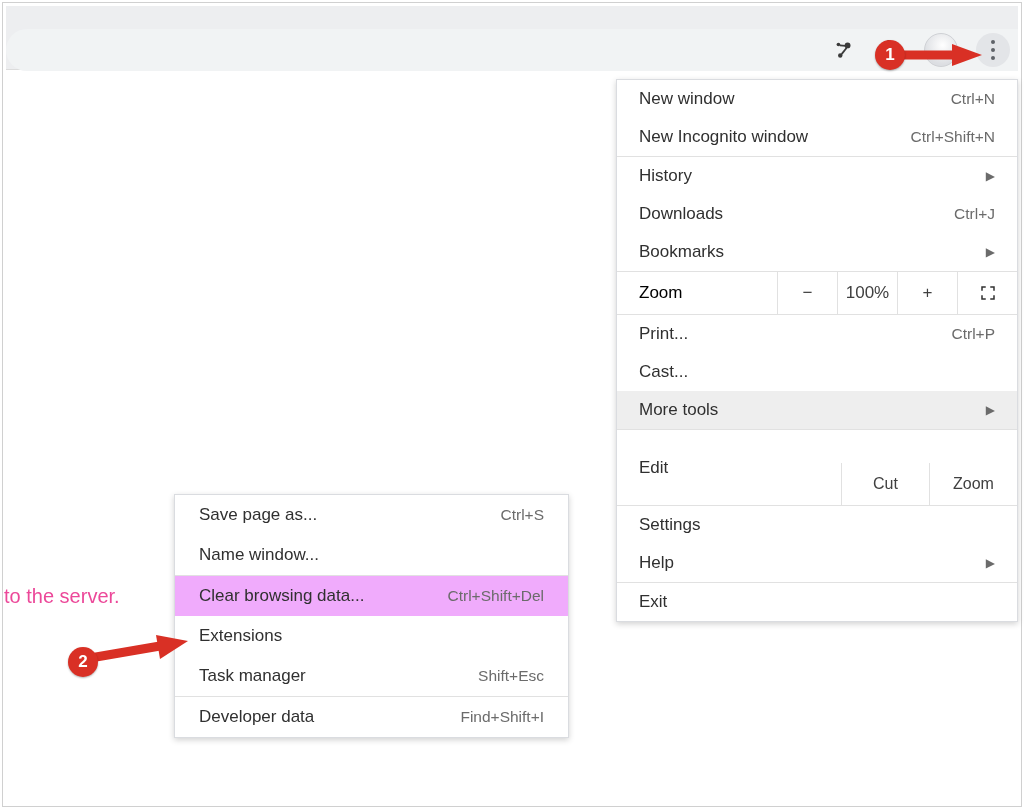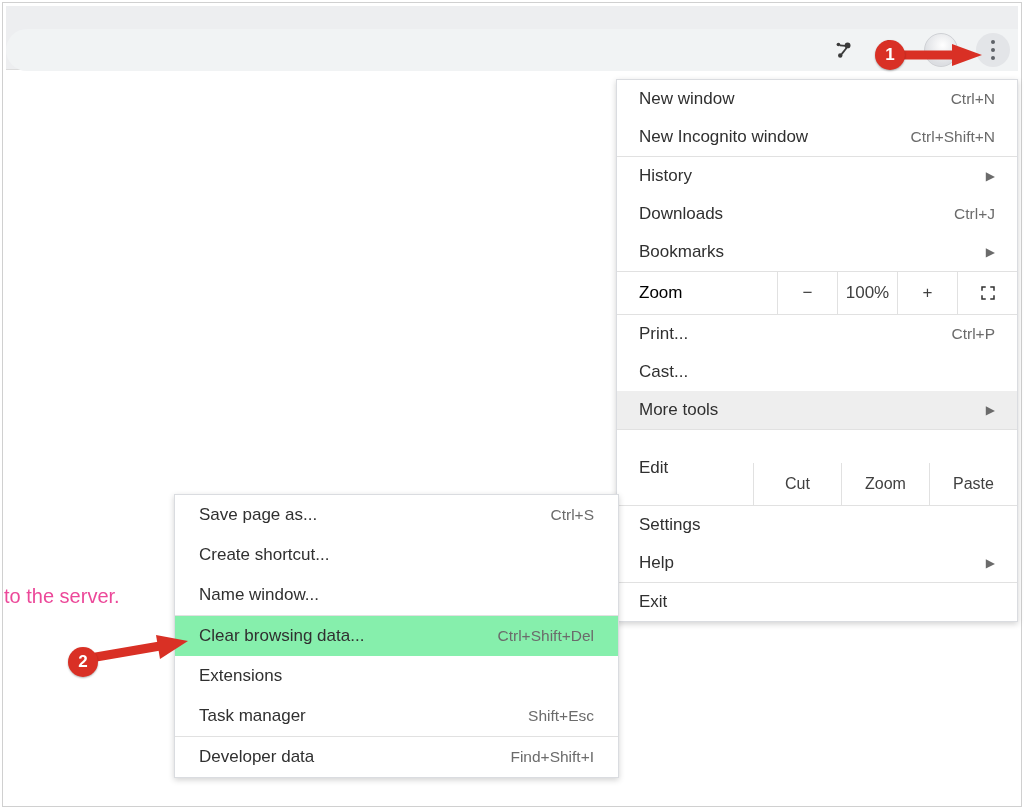--- a/index.html
+++ b/index.html
@@ -168,29 +168,29 @@
       font-size: 16px;
       color: #404040;
       margin-top: 33px;
     }
 
     
     .submenu {
       position: absolute;
       top: 494px;
       left: 174px;
-      width: 445px;
+      width: 395px;
       background: #fff;
       border: 1px solid #dadce0;
       box-shadow: 0 2px 6px rgba(0,0,0,0.18);
     }
     .submenu .menu-item {
       padding: 10px 24px;
     }
-    .submenu .menu-item.highlight { background: #86efac; }
+    .submenu .menu-item.highlight { background: #f0abfc; }
 
     
     .badge {
       position: absolute;
       width: 30px;
       height: 30px;
       border-radius: 50%;
       background: #d93025;
       color: #fff;
       font-size: 17px;
@@ -287,21 +287,20 @@
   </div>
   <div class="menu-item highlight">
     <span class="label">More tools</span>
     <span class="arrow">▶</span>
   </div>
 
   <div class="edit-row">
     <div class="edit-label">Edit</div>
     <div class="edit-cell">Cut</div>
     <div class="edit-cell">Zoom</div>
-    <div class="edit-cell">Paste</div>
   </div>
 
   <div class="menu-item">
     <span class="label">Settings</span>
   </div>
   <div class="menu-item">
     <span class="label">Help</span>
     <span class="arrow">▶</span>
   </div>
 
@@ -310,23 +309,20 @@
   <div class="menu-item">
     <span class="label">Exit</span>
   </div>
 </div>
 
 <div class="submenu">
 
   <div class="menu-item">
     <span class="label">Save page as...</span>
     <span class="shortcut">Ctrl+S</span>
-  </div>
-  <div class="menu-item">
-    <span class="label">Create shortcut...</span>
   </div>
   <div class="menu-item">
     <span class="label">Name window...</span>
   </div>
 
   <div class="menu-sep"></div>
 
   <div class="menu-item highlight">
     <span class="label">Clear browsing data...</span>
     <span class="shortcut">Ctrl+Shift+Del</span>

